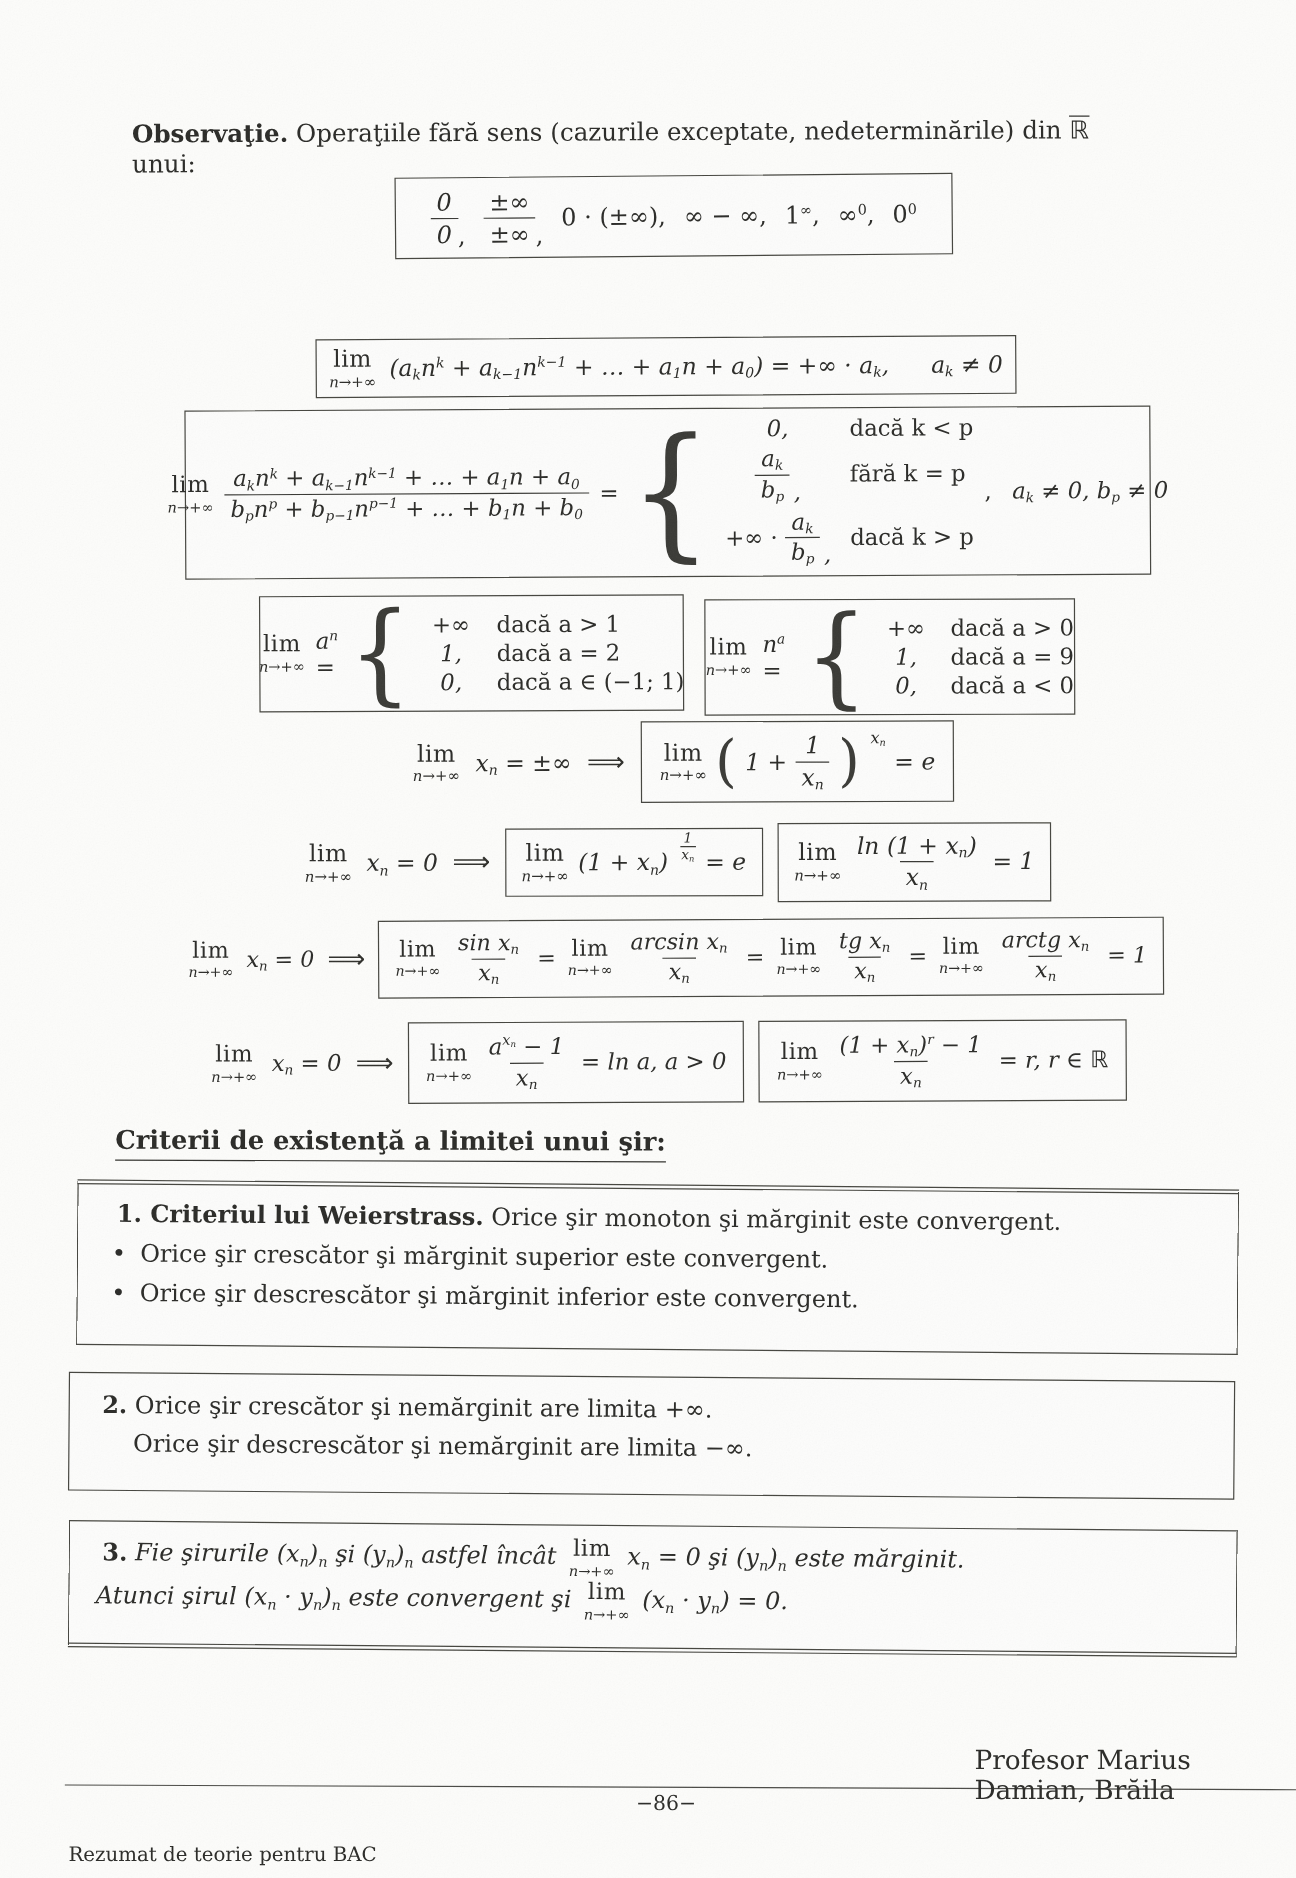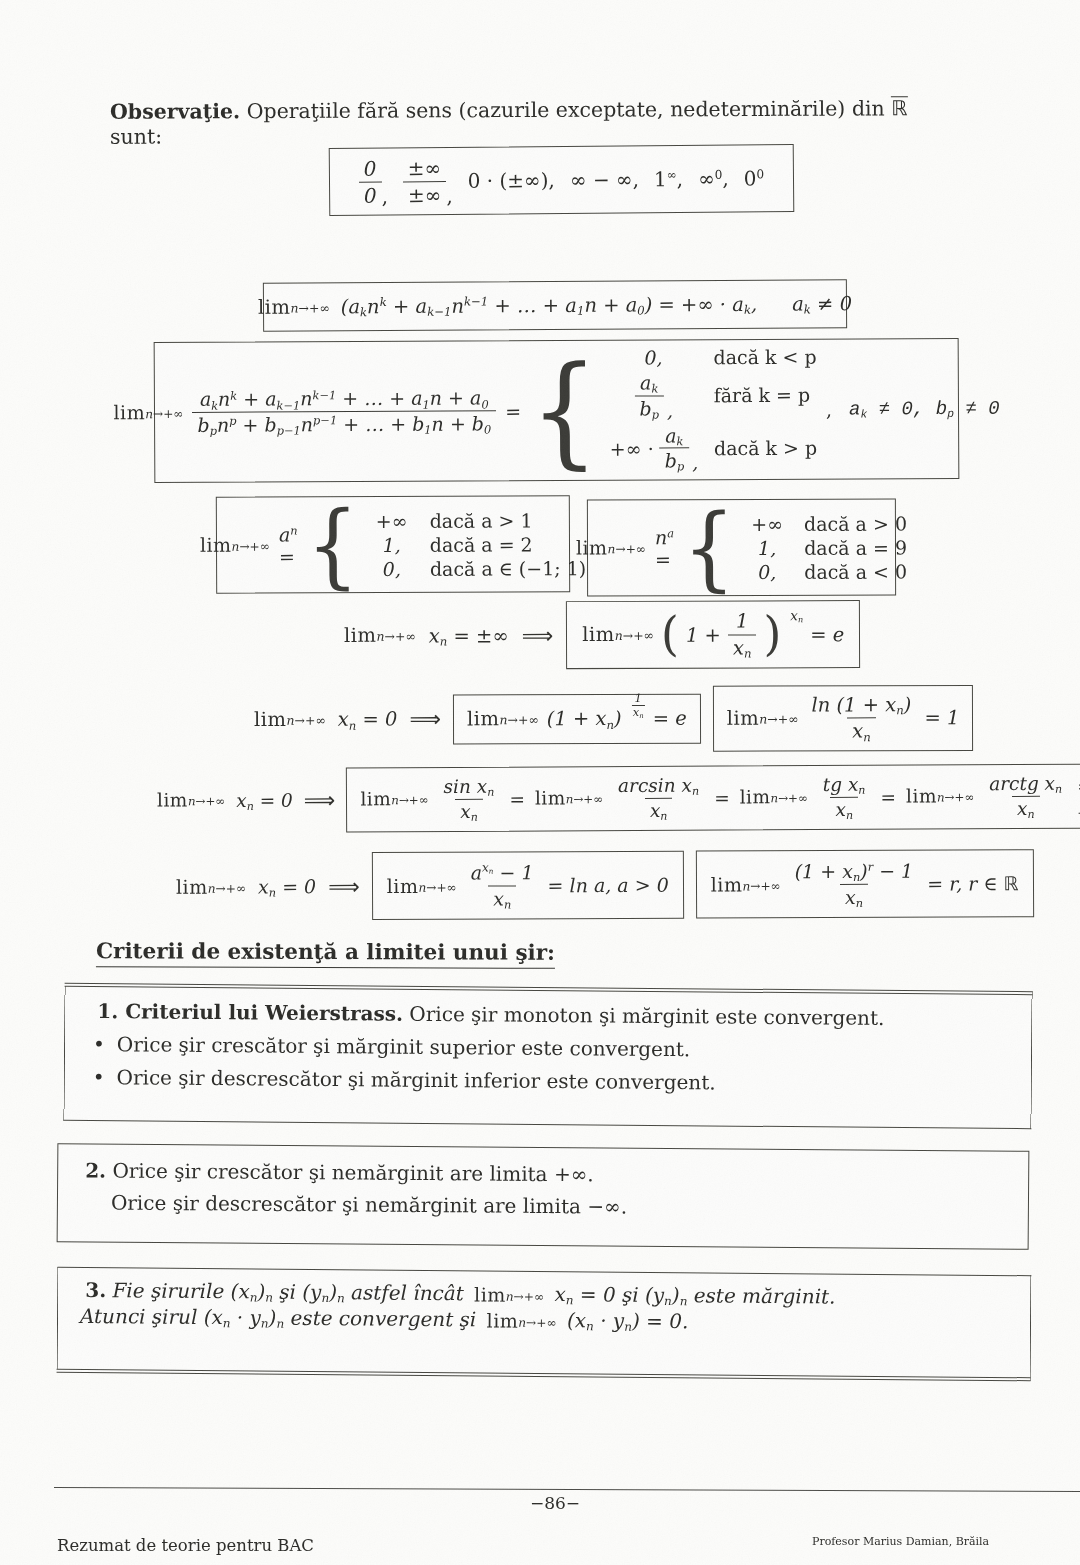--- a/index.html
+++ b/index.html
@@ -7,21 +7,21 @@
       font-family:"DejaVu Serif","Liberation Serif","DejaVu Sans",serif;color:#2b2b28;}
   .abs{position:absolute;}
   .box{border:1.5px solid #45453f;background:rgba(255,255,255,0.2);}
   .flexc{display:flex;align-items:center;justify-content:center;}
   .flexl{display:flex;align-items:center;}
   .mi{font-style:italic;}
   .rm{font-style:normal;}
   b{font-weight:bold;}
   sup{font-size:0.6em;vertical-align:baseline;position:relative;top:-0.58em;line-height:0;}
   sub{font-size:0.6em;vertical-align:baseline;position:relative;top:0.28em;line-height:0;}
-  .lim{display:inline-flex;flex-direction:row;align-items:center;line-height:1;font-style:normal;flex:none;}
+  .lim{display:inline-flex;flex-direction:column;align-items:center;line-height:1;font-style:normal;flex:none;}
   .lim .lo{letter-spacing:0.5px;}
   .lim .ls{font-size:0.64em;font-style:italic;margin-top:3px;white-space:nowrap;}
   .frac{display:inline-flex;flex-direction:column;align-items:center;line-height:1.3;font-style:italic;flex:none;text-align:center;}
   .frac .fn{padding:0 5px;white-space:nowrap;}
   .frac .fd{border-top:1.4px solid #383834;padding:0 5px;white-space:nowrap;}
   .brace{font-family:"DejaVu Serif",serif;font-weight:400;line-height:1;flex:none;
          transform:scaleY(1.12);font-style:normal;color:#3a3a36;}
   .bp{font-family:"DejaVu Serif",serif;font-size:46px;line-height:0.9;font-style:normal;flex:none;transform:scaleY(1.03);color:#3a3a36;}
   .caselist{display:flex;flex-direction:column;gap:2px;}
   .crow{display:grid;align-items:center;column-gap:14px;}
@@ -39,21 +39,21 @@
   .bulrow{display:flex;gap:12px;align-items:flex-start;}
   .nowrap{white-space:nowrap;}
   .noise{pointer-events:none;opacity:0.05;}
 </style>
 </head>
 <body>
 
 <div class="pg">
 
   <div class="abs" style="left:110px;top:98px;width:800px;font-size:20.5px;transform:rotate(-0.25deg);">
-    <b>Observaţie.</b><span> Operaţiile fără sens (cazurile exceptate, nedeterminările) din </span><span class="mi" style="border-top:1.6px solid #33332f;display:inline-block;line-height:1.15;">ℝ</span><span> sunt:</span>
+    <b>Observaţie.</b><span> Operaţiile fără sens (cazurile exceptate, nedeterminările) din </span><span class="mi" style="border-top:1.6px solid #33332f;display:inline-block;line-height:1.15;">ℝ</span><span> unui:</span>
   </div>
 
   <div class="abs box flexc" style="left:329px;top:146px;width:463px;height:66px;gap:15px;font-size:20px;transform:rotate(-0.5deg);">
     <span class="flexl">
       <span class="frac rm">
           <span class="fn">0</span>
           <span class="fd">0</span>
         </span>
       <span style="align-self:flex-end;">,</span>
     </span>
@@ -114,21 +114,21 @@
               <span class="frac" style="margin-left:3px;">
                 <span class="fn">a<sub>k</sub></span>
                 <span class="fd">b<sub>p</sub></span>
               </span>
               <span style="align-self:flex-end;">,</span>
             </span>
           <span class="ccond">dacă k &gt; p</span>
         </span>
       </span>
       <span>,</span>
-      <span class="mi nowrap" style="margin-left:8px;font-family:Liberation Mono, monospace;">a<sub>k</sub> ≠ 0, b<sub>p</sub> ≠ 0</span>
+      <span class="mi nowrap" style="margin-left:8px;">a<sub>k</sub> ≠ 0, b<sub>p</sub> ≠ 0</span>
     </div>
   </div>
 
   <div class="abs box" style="left:216px;top:496px;width:352px;height:95px;font-size:19px;transform:rotate(-0.25deg);">
     <div class="flexc" style="height:100%;gap:9px;">
       <span class="lim">
           <span class="lo">lim</span>
           <span class="ls">n→+∞</span>
         </span>
       <span class="mi">a<sup>n</sup> =</span>
@@ -355,21 +355,21 @@
     </div>
   </div>
 
   <div class="abs" style="left:54px;top:1487px;width:1026px;border-top:1.8px solid #4a4a46;transform:rotate(0.22deg);transform-origin:left center;"></div>
   <div class="abs" style="left:57px;top:1492px;font-size:16.5px;margin-top:44px;">
     <span>Rezumat de teorie pentru BAC</span>
   </div>
   <div class="abs" style="left:475px;top:1493px;width:160px;text-align:center;font-size:17px;">
     <span>−86−</span>
   </div>
-  <div class="abs" style="left:812px;top:1535px;font-size:11px;">
+  <div class="abs" style="left:812px;top:1455px;font-size:22px;">
     <span>Profesor Marius Damian, Brăila</span>
   </div>
 
   <svg class="abs noise" style="left:0;top:0;" width="1080" height="1565">
     <filter id="grain">
       <feTurbulence type="fractalNoise" baseFrequency="0.85" numOctaves="2" seed="7"></feTurbulence>
       <feColorMatrix type="saturate" values="0"></feColorMatrix>
     </filter>
     <rect width="1080" height="1565" filter="url(#grain)"></rect>
   </svg>

